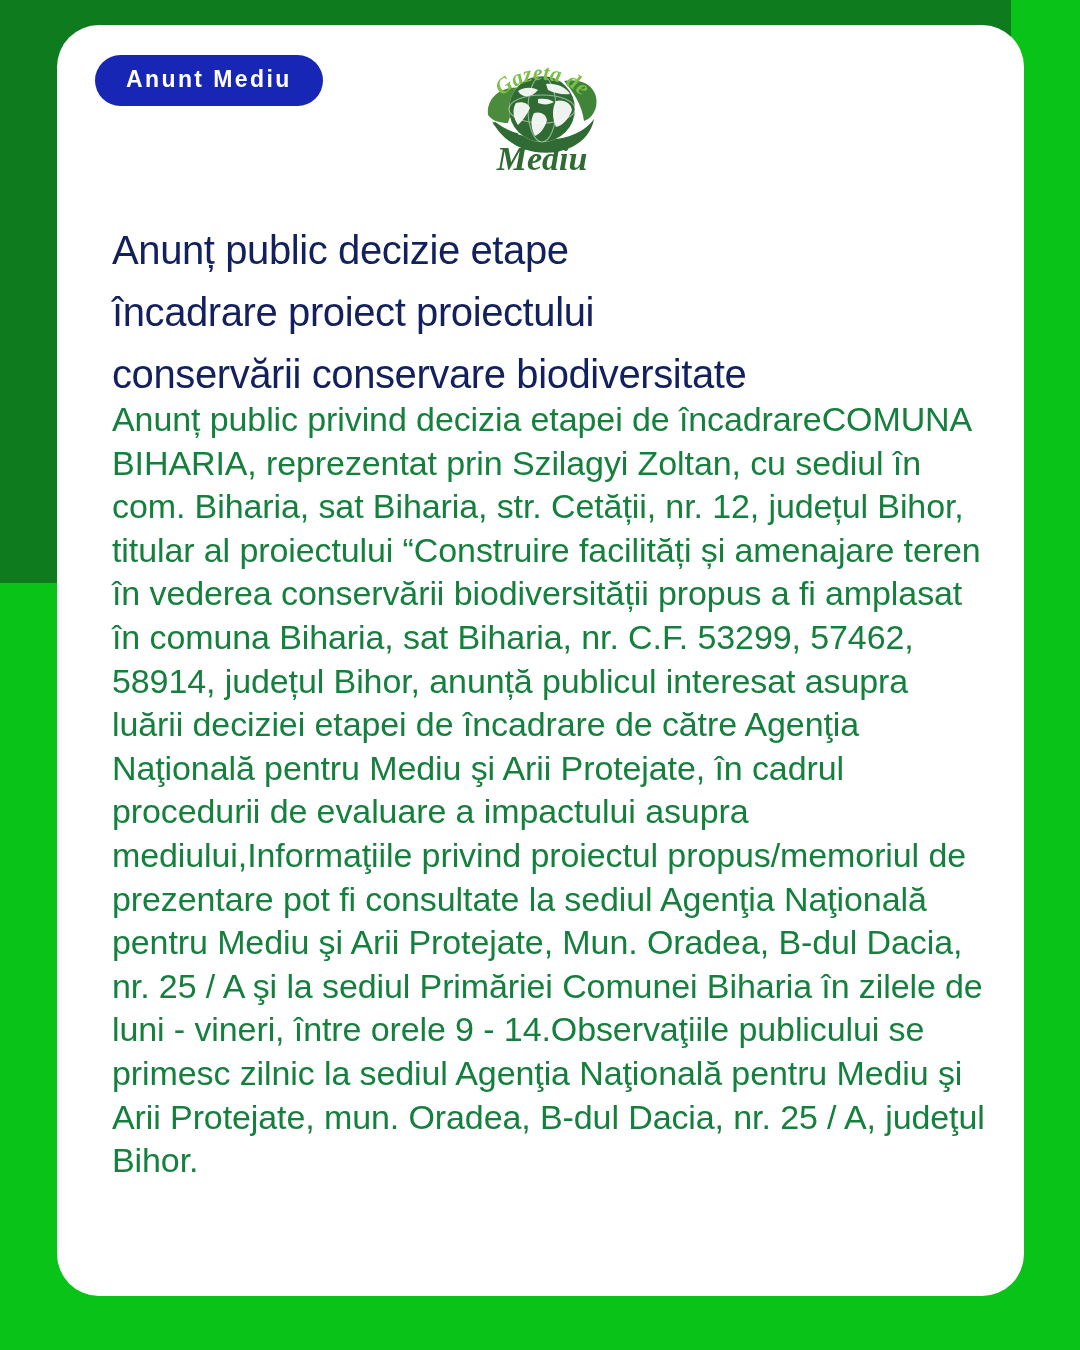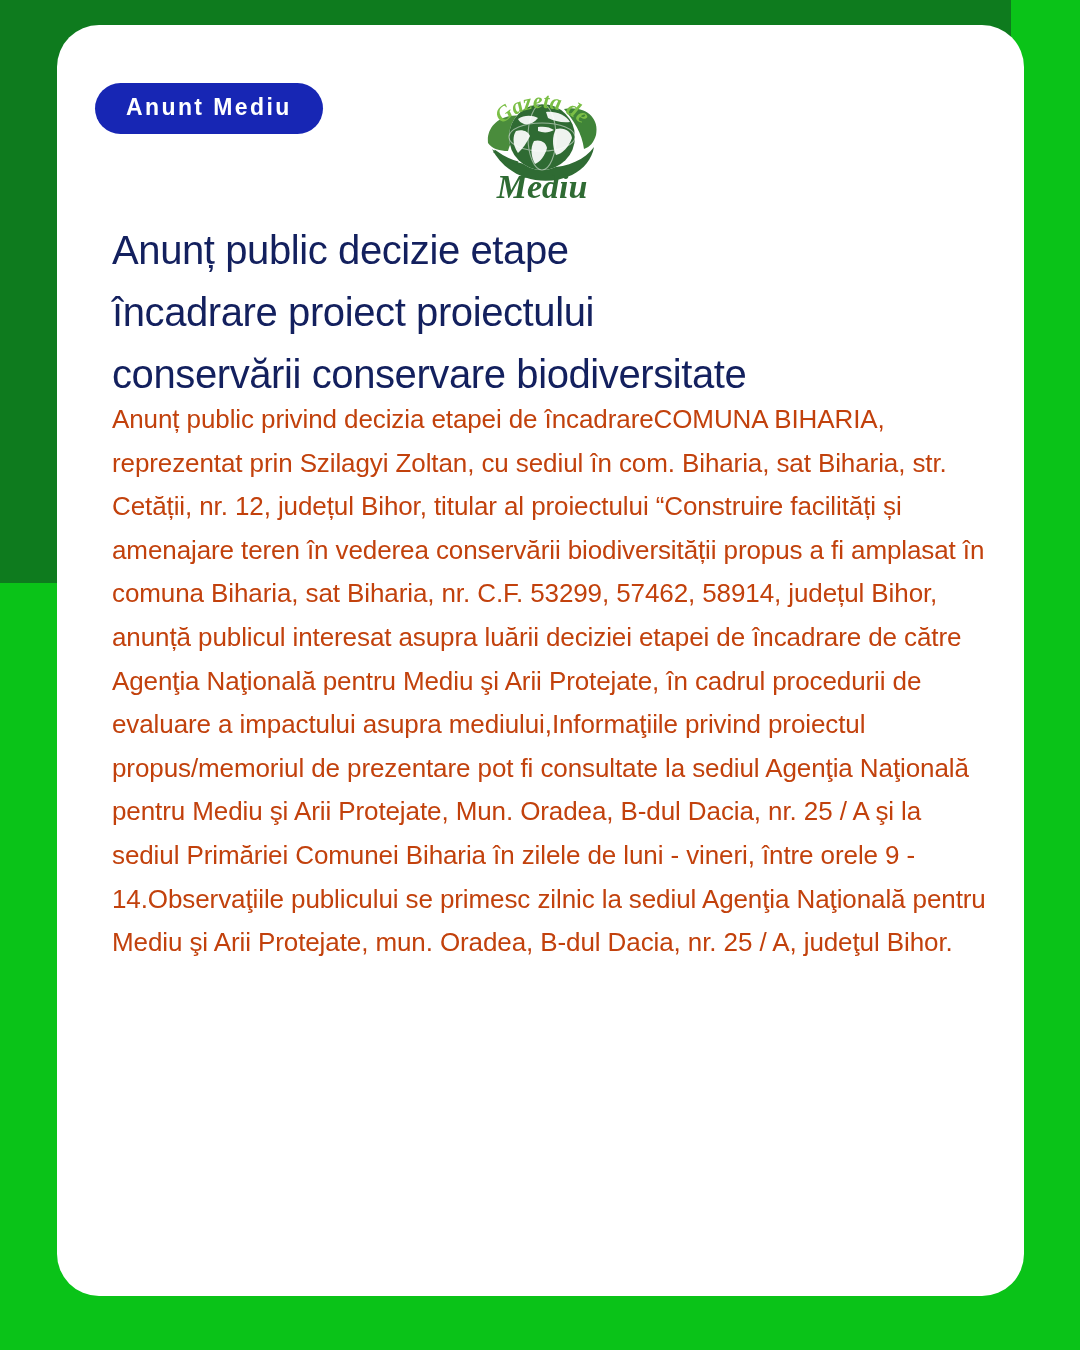--- a/index.html
+++ b/index.html
@@ -43,21 +43,20 @@
     box-sizing: border-box;
   }
 
   
   #header {
     position: absolute;
     left: 0;
     top: 0;
     width: 100%;
     height: 150px;
-    margin-top: 28px;
   }
 
   #badge {
     position: absolute;
     left: 38px;
     top: 30px;
     background: #1726b4;
     color: #ffffff;
     border-radius: 40px;
     padding: 13px 31px 15px 31px;
@@ -90,22 +89,22 @@
     letter-spacing: -0.4px;
   }
   #headline .hl-line { display: block; }
 
   
   #body-copy {
     position: absolute;
     left: 55px;
     top: 373px;
     width: 875px;
-    color: #c2410c;
-    font-size: 26px;
+    color: #15803d;
+    font-size: 34px;
     line-height: 43.6px;
     letter-spacing: -0.1px;
   }
   #body-copy p { margin: 0; }
 </style>
 </head>
 <body>
 
 <div id="poster">
 

